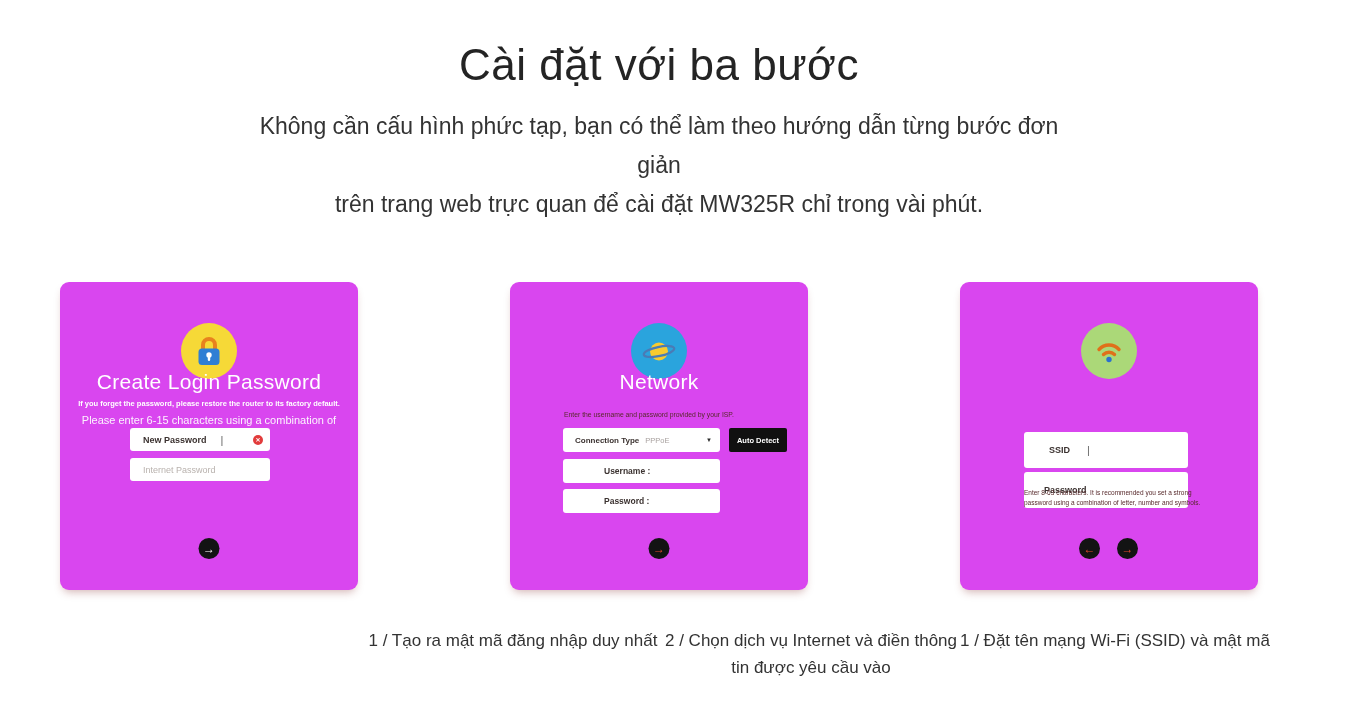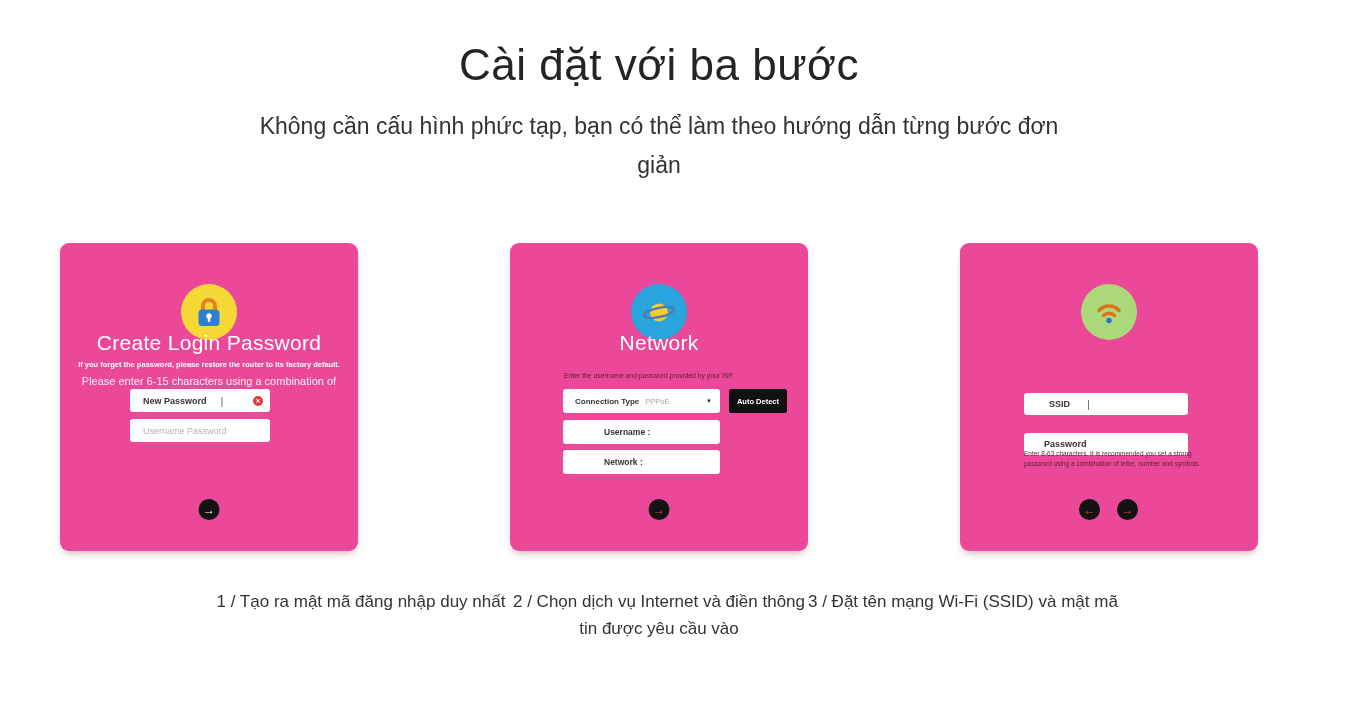--- a/index.html
+++ b/index.html
@@ -6,21 +6,21 @@
   html, body { width: 1346px; height: 721px; background: #ffffff; overflow: hidden;
     font-family: "Liberation Sans", sans-serif; }
   .content { width: 1198px; margin-left: 60px; }
 
   .page-title { margin-top: 40px; text-align: center; font-size: 44px; font-weight: 400;
     color: #242424; letter-spacing: 0.5px; }
   .subtitle { margin-top: 17px; text-align: center; font-size: 23px; color: #333;
     line-height: 39px; }
 
   .cards-row { margin-top: 58px; display: flex; justify-content: space-between; }
-  .card { position: relative; width: 298px; height: 308px; background: #ec4899;
+  .card { position: relative; width: 298px; height: 308px; background: #d946ef;
     border-radius: 9px; box-shadow: 0 5px 8px -3px rgba(130,40,40,0.35); }
 
   .badge { position: absolute; top: 41px; left: 50%; transform: translateX(-50%);
     width: 56px; height: 56px; border-radius: 50%; display: flex; align-items: center;
     justify-content: center; }
   .badge-lock { background: #f6d937; }
   .badge-network { background: #2aa4dd; }
   .badge-wireless { background: #abd878; }
 
   .card-title { position: absolute; top: 88px; left: 0; width: 100%; text-align: center;
@@ -58,54 +58,55 @@
   .c2-autodetect { position: absolute; left: 219px; top: 146px; width: 58px; height: 24px;
     background: #101010; border-radius: 2px; color: #ffffff; font-size: 7.5px;
     font-weight: bold; display: flex; align-items: center; justify-content: center;
     cursor: pointer; }
   .c2-field { left: 53px; width: 157px; height: 24px; }
   .c2-f1 { top: 177px; }
   .c2-f2 { top: 207px; }
   .c2-field .f-label { margin-left: 13px; font-size: 8.5px; padding-left: 28px; }
 
   
-  .c3-field { left: 64px; width: 164px; height: 22px; }
+  .c3-field { left: 64px; width: 164px; height: 36px; }
   .c3-f1 { top: 150px; }
   .c3-f2 { top: 190px; }
   .c3-f1 .f-label { margin-left: 25px; }
   .c3-f1 .cursor { margin-left: 17px; }
   .c3-f2 .f-label { margin-left: 20px; }
   .c3-note { top: 206px; left: 64px; width: 178px; font-size: 6.5px; line-height: 1.55;
     text-align: left; }
 
   .nav-btn { position: absolute; top: 256px; width: 21px; height: 21px; border-radius: 50%;
     background: #131313; display: flex; align-items: center; justify-content: center;
     cursor: pointer; }
   .nav-center { left: 50%; transform: translateX(-50%); }
   .c3-back { left: 119px; }
   .c3-next { left: 157px; }
   .nav-btn span { font-size: 12px; line-height: 1; font-weight: bold; }
   .arrow-white span { color: #ffffff; }
   .arrow-red span { color: #e2492f; }
 
-  .captions-row { margin-top: 37px; display: flex; justify-content: center; }
+  .captions-row { margin-top: 37px; display: flex; justify-content: flex-end; }
   .caption { width: 298px; text-align: center; font-size: 17px; color: #333;
     line-height: 27px; }
   .caption.nowrap { white-space: nowrap; }
 </style>
 </head>
 <body>
 
 <div class="content">
 
   <h1 class="page-title">Cài đặt với ba bước</h1>
 
   <div class="subtitle">
     <div>Không cần cấu hình phức tạp, bạn có thể làm theo hướng dẫn từng bước đơn</div>
     <div>giản</div>
+    <div>trên trang web trực quan để cài đặt MW325R chỉ trong vài phút.</div>
   </div>
 
   <div class="cards-row">
 
     <div class="card">
       <div class="badge badge-lock">
         <svg width="26" height="31" viewBox="0 0 26 31" aria-hidden="true">
           <path d="M7 14 V9 a6 6 0 0 1 12 0 V14" fill="none" stroke="#e8821e" stroke-width="4" stroke-linecap="round"></path>
           <rect x="2.5" y="12.5" width="21" height="16.5" rx="3.5" fill="#2f7fd4"></rect>
           <circle cx="13" cy="19" r="2.7" fill="#ffffff"></circle>
@@ -117,21 +118,21 @@
       <div class="note-light">Please enter 6-15 characters using a combination of numbers and symbols.</div>
 
       <div class="field c1-field c1-f1">
         <span class="f-label">New Password</span>
         <span class="cursor">|</span>
         <span class="err-icon">
           <span>✕</span>
         </span>
       </div>
       <div class="field c1-field c1-f2">
-        <span class="f-placeholder">Username Password</span>
+        <span class="f-placeholder">Internet Password</span>
       </div>
 
       <div class="nav-btn nav-center arrow-white">
         <span>→</span>
       </div>
     </div>
 
     <div class="card">
       <div class="badge badge-network">
         <svg width="36" height="27" viewBox="0 0 36 27" aria-hidden="true">
@@ -148,21 +149,21 @@
         <span class="caret">▼</span>
       </div>
       <div class="c2-autodetect">
         <span>Auto Detect</span>
       </div>
 
       <div class="field c2-field c2-f1">
         <span class="f-label">Username :</span>
       </div>
       <div class="field c2-field c2-f2">
-        <span class="f-label">Network :</span>
+        <span class="f-label">Password :</span>
       </div>
 
       <div class="nav-btn nav-center arrow-red">
         <span>→</span>
       </div>
     </div>
 
     <div class="card">
       <div class="badge badge-wireless">
         <svg width="34" height="28" viewBox="0 0 34 28" aria-hidden="true">
@@ -187,16 +188,16 @@
       <div class="nav-btn c3-next arrow-red">
         <span>→</span>
       </div>
     </div>
 
   </div>
 
   <div class="captions-row">
     <div class="caption nowrap">1 / Tạo ra mật mã đăng nhập duy nhất</div>
     <div class="caption">2 / Chọn dịch vụ Internet và điền thông tin được yêu cầu vào</div>
-    <div class="caption nowrap">3 / Đặt tên mạng Wi-Fi (SSID) và mật mã</div>
+    <div class="caption nowrap">1 / Đặt tên mạng Wi-Fi (SSID) và mật mã</div>
   </div>
 
 </div>
 
 </body></html>

